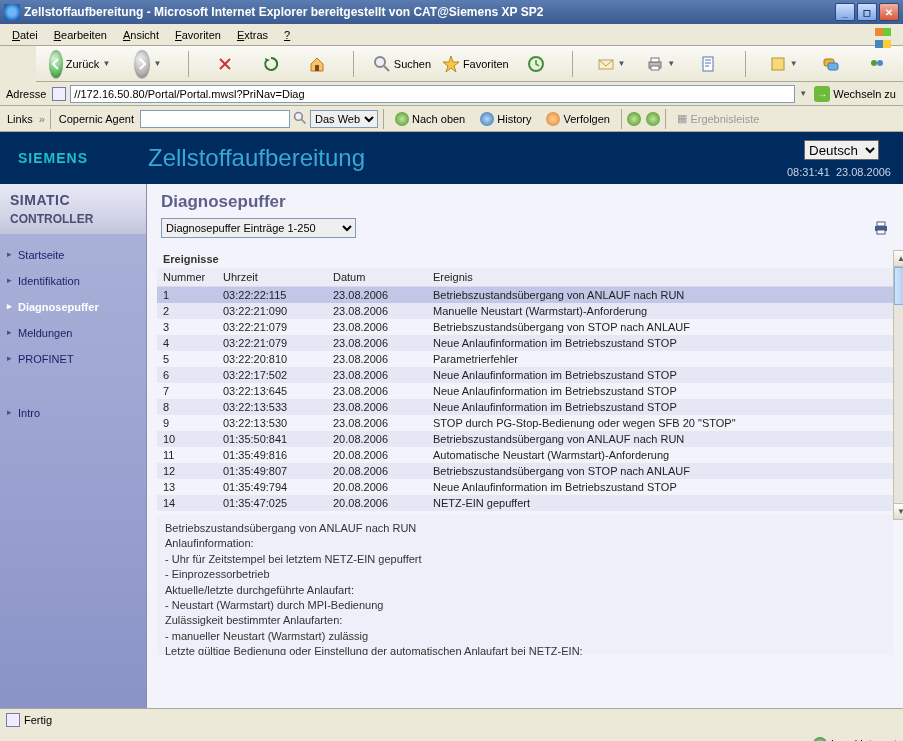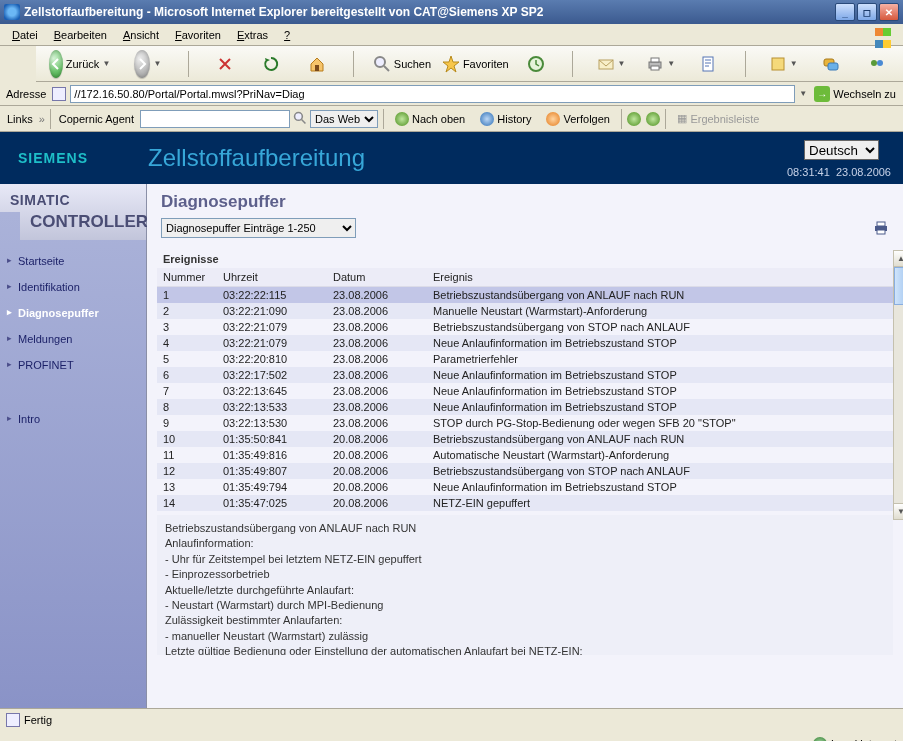--- a/index.html
+++ b/index.html
@@ -57,21 +57,21 @@
 .shdr { background: #002b5e; height: 52px; display: flex; align-items: center; padding: 0 18px; color: #fff; position: relative; }
 .shdr .brand { color: #1ebfc8; font-weight: bold; font-size: 14px; letter-spacing: 1px; width: 130px; }
 .shdr .pt { color: #37a7d8; font-size: 24px; flex: 1; }
 .shdr .lang select { position: absolute; right: 24px; top: 8px; width: 75px; height: 20px; border: 1px solid #666; }
 .shdr .stamp { position: absolute; right: 12px; bottom: 6px; font-size: 11px; color: #c7d2e8; }
 
 
 .pagearea { display: flex; height: 524px; }
 .sidebar { width: 147px; background: linear-gradient(#acb4da, #8a93c7); border-right: 1px solid #8a8fa7; }
 .sectitle { background: linear-gradient(#e8e9f7,#d5d7e9); color: #4a4d74; font-weight: bold; font-size: 14px; padding: 8px 10px 4px 10px; letter-spacing: 0.5px; }
-.sectitle2 { background: linear-gradient(#d5d7e9,#c2c5db); color: #4a4d74; font-weight: bold; font-size: 17px; padding: 0 20px 8px 10px; margin-left: 20px; }
+.sectitle2 { background: linear-gradient(#d5d7e9,#c2c5db); color: #4a4d74; font-weight: bold; font-size: 12px; padding: 0 20px 8px 10px; }
 .navi { padding: 8px 0; }
 .navi a { display: block; padding: 7px 10px 7px 18px; color: #1a1f66; font-size: 11px; position: relative; }
 .navi a::before { content: "▸"; position: absolute; left: 7px; color: #4a4d8a; font-size: 9px; }
 .navi a.active { color: #fff; font-weight: bold; }
 .navi a.active::before { color: #fff; }
 .navi .gap { height: 28px; }
 
 .main { flex: 1; background: #f3f3fb; display: flex; flex-direction: column; }
 .mtitle { color: #5d608b; font-size: 17px; font-weight: bold; padding: 8px 14px 6px; }
 .filterrow { padding: 0 14px 6px; display: flex; align-items: center; }

